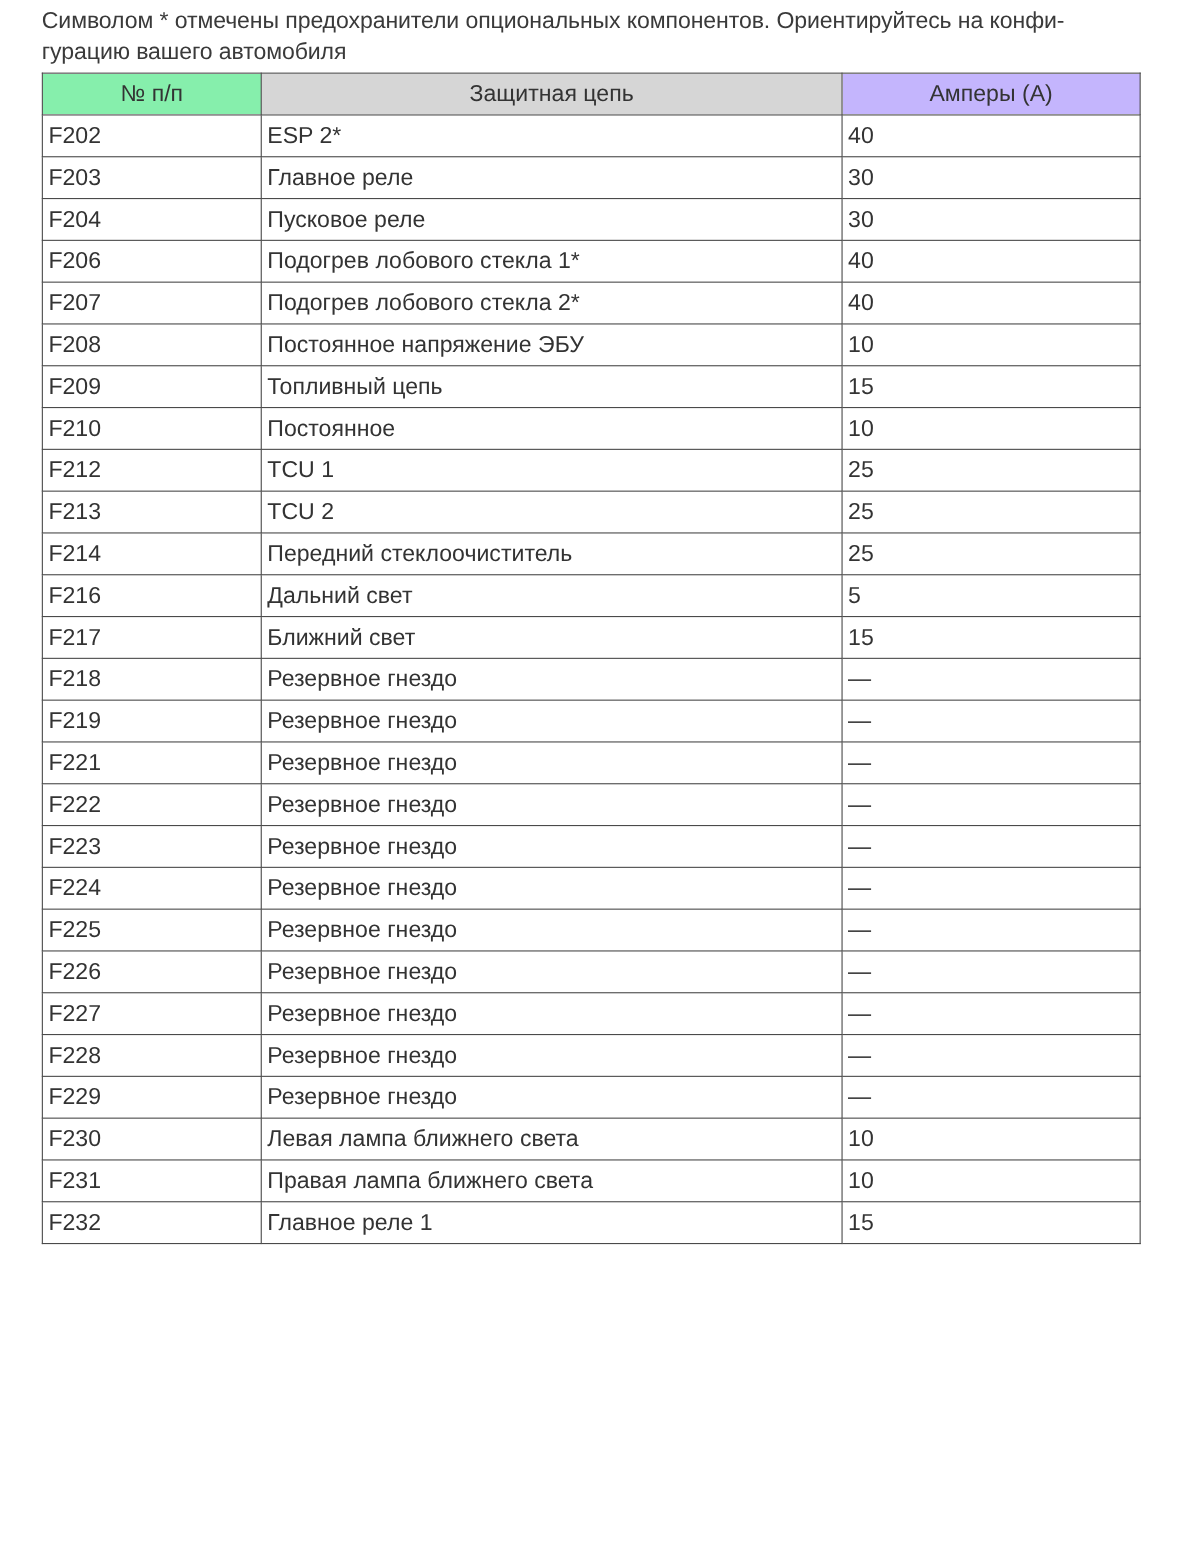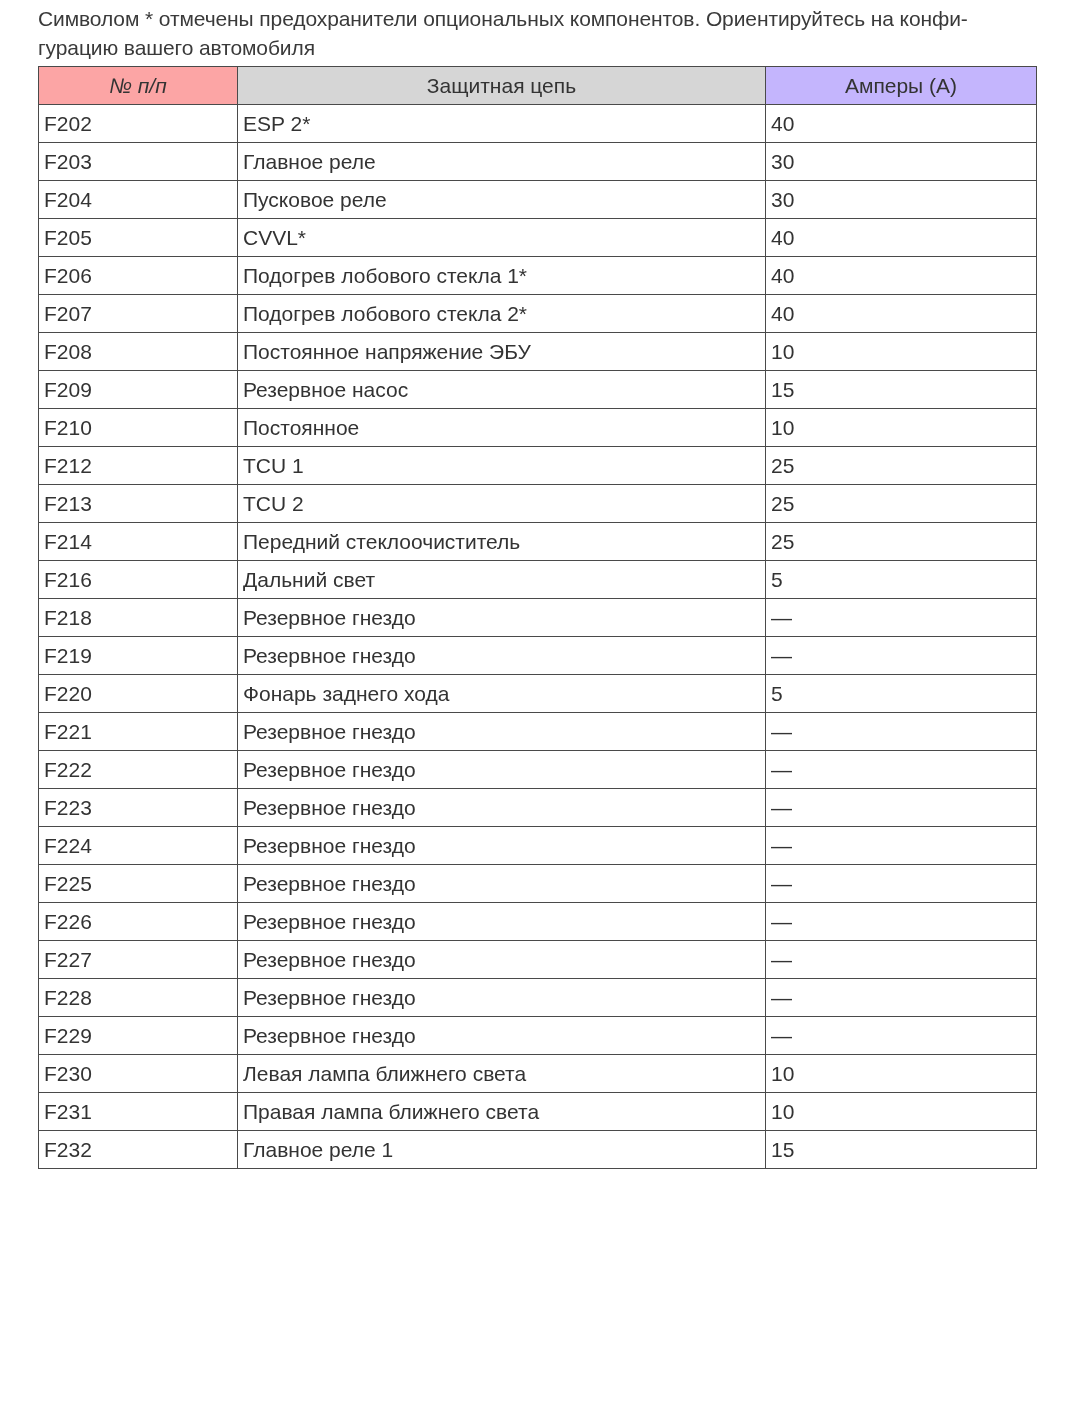--- a/index.html
+++ b/index.html
@@ -66,21 +66,21 @@
 </div>
 
 <table class="fuses">
   <colgroup>
     <col class="c1">
       <col class="c2">
       <col class="c3">
   </colgroup>
   <thead>
     <tr>
-      <th style="background: #fca5a5; font-style: italic;">№ п/п</th>
+      <th style="background: #86efac;">№ п/п</th>
       <th style="background: rgb(214, 214, 214); margin-top: 26px;">Защитная цепь</th>
       <th style="background: #c4b5fd;">Амперы (А)</th>
     </tr>
   </thead>
   <tbody id="fuse-body">
       <tr>
         <td>F202</td>
         <td>ESP 2*</td>
         <td>40</td>
       </tr>
@@ -88,42 +88,37 @@
         <td>F203</td>
         <td>Главное реле</td>
         <td>30</td>
       </tr>
       <tr>
         <td>F204</td>
         <td>Пусковое реле</td>
         <td>30</td>
       </tr>
       <tr>
-        <td>F205</td>
-        <td>CVVL*</td>
-        <td>40</td>
-      </tr>
-      <tr>
         <td>F206</td>
         <td>Подогрев лобового стекла 1*</td>
         <td>40</td>
       </tr>
       <tr>
         <td>F207</td>
         <td>Подогрев лобового стекла 2*</td>
         <td>40</td>
       </tr>
       <tr>
         <td>F208</td>
         <td>Постоянное напряжение ЭБУ</td>
         <td>10</td>
       </tr>
       <tr>
         <td>F209</td>
-        <td>Резервное насос</td>
+        <td>Топливный цепь</td>
         <td>15</td>
       </tr>
       <tr>
         <td>F210</td>
         <td>Постоянное</td>
         <td>10</td>
       </tr>
       <tr>
         <td>F212</td>
         <td>TCU 1</td>
@@ -138,33 +133,33 @@
         <td>F214</td>
         <td>Передний стеклоочиститель</td>
         <td>25</td>
       </tr>
       <tr>
         <td>F216</td>
         <td>Дальний свет</td>
         <td>5</td>
       </tr>
       <tr>
+        <td>F217</td>
+        <td>Ближний свет</td>
+        <td>15</td>
+      </tr>
+      <tr>
         <td>F218</td>
         <td>Резервное гнездо</td>
         <td>—</td>
       </tr>
       <tr>
         <td>F219</td>
         <td>Резервное гнездо</td>
         <td>—</td>
-      </tr>
-      <tr>
-        <td>F220</td>
-        <td>Фонарь заднего хода</td>
-        <td>5</td>
       </tr>
       <tr>
         <td>F221</td>
         <td>Резервное гнездо</td>
         <td>—</td>
       </tr>
       <tr>
         <td>F222</td>
         <td>Резервное гнездо</td>
         <td>—</td>

